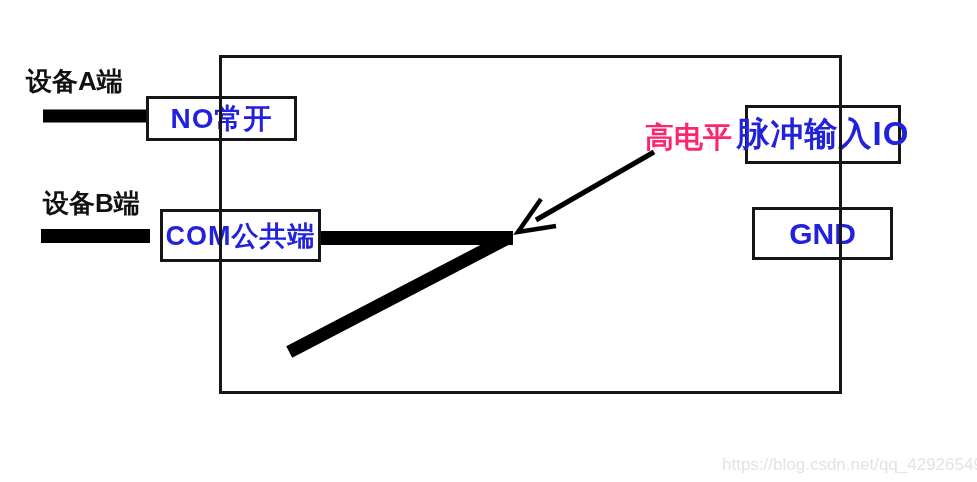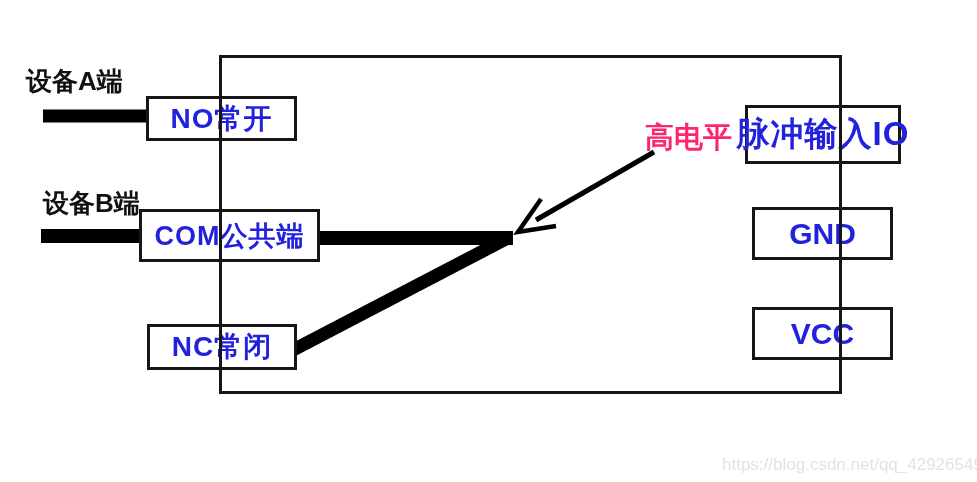--- a/index.html
+++ b/index.html
@@ -28,21 +28,21 @@
     background: #ffffff;
     border: 3px solid #161616;
     display: flex; align-items: center; justify-content: center;
     color: var(--blue);
     font-weight: bold;
     font-size: 28px;
     letter-spacing: 1px;
     white-space: nowrap;
   }
   .box-no  { left: 146px; top: 96px;  width: 151px; height: 45px; text-align: right; }
-  .box-com { left: 139px; top: 209px; width: 181px; height: 53px; font-size: 27px;}
+  .box-com { left: 160px; top: 209px; width: 161px; height: 53px; font-size: 27px;}
   .box-nc  { left: 147px; top: 324px; width: 150px; height: 46px; }
   .box-io  { left: 745px; top: 105px; width: 156px; height: 59px; font-size: 33px;}
   .box-gnd { left: 752px; top: 207px; width: 141px; height: 53px; font-size: 30px; letter-spacing: 0; text-align: right;}
   .box-vcc { left: 752px; top: 307px; width: 141px; height: 53px; font-size: 30px; letter-spacing: 0;}
 
   
   .module-outline {
     position: absolute; z-index: 3;
     left: 219px; top: 55px; width: 623px; height: 339px;
     border: 3px solid #161616;
@@ -96,32 +96,26 @@
 
     <polyline points="556,226 518,232 541,199" fill="none" stroke="var(--wire)" stroke-width="4.5" stroke-linejoin="miter"></polyline>
   </svg>
 
   <div class="pinbox box-no">
     <span>NO常开</span>
   </div>
   <div class="pinbox box-com">
     <span>COM公共端</span>
   </div>
-  <div class="pinbox box-nc">
-    <span>NC常闭</span>
-  </div>
 
   <div class="pinbox box-io">
     <span>脉冲输入IO</span>
   </div>
   <div class="pinbox box-gnd">
     <span>GND</span>
-  </div>
-  <div class="pinbox box-vcc">
-    <span>VCC</span>
   </div>
 
   <div class="module-outline"></div>
 
   <div class="device-label label-a">设备A端</div>
   <div class="device-label label-b">设备B端</div>
 
   <div class="annotation-high">高电平</div>
 
   <div class="watermark">https://blog.csdn.net/qq_42926549</div>

